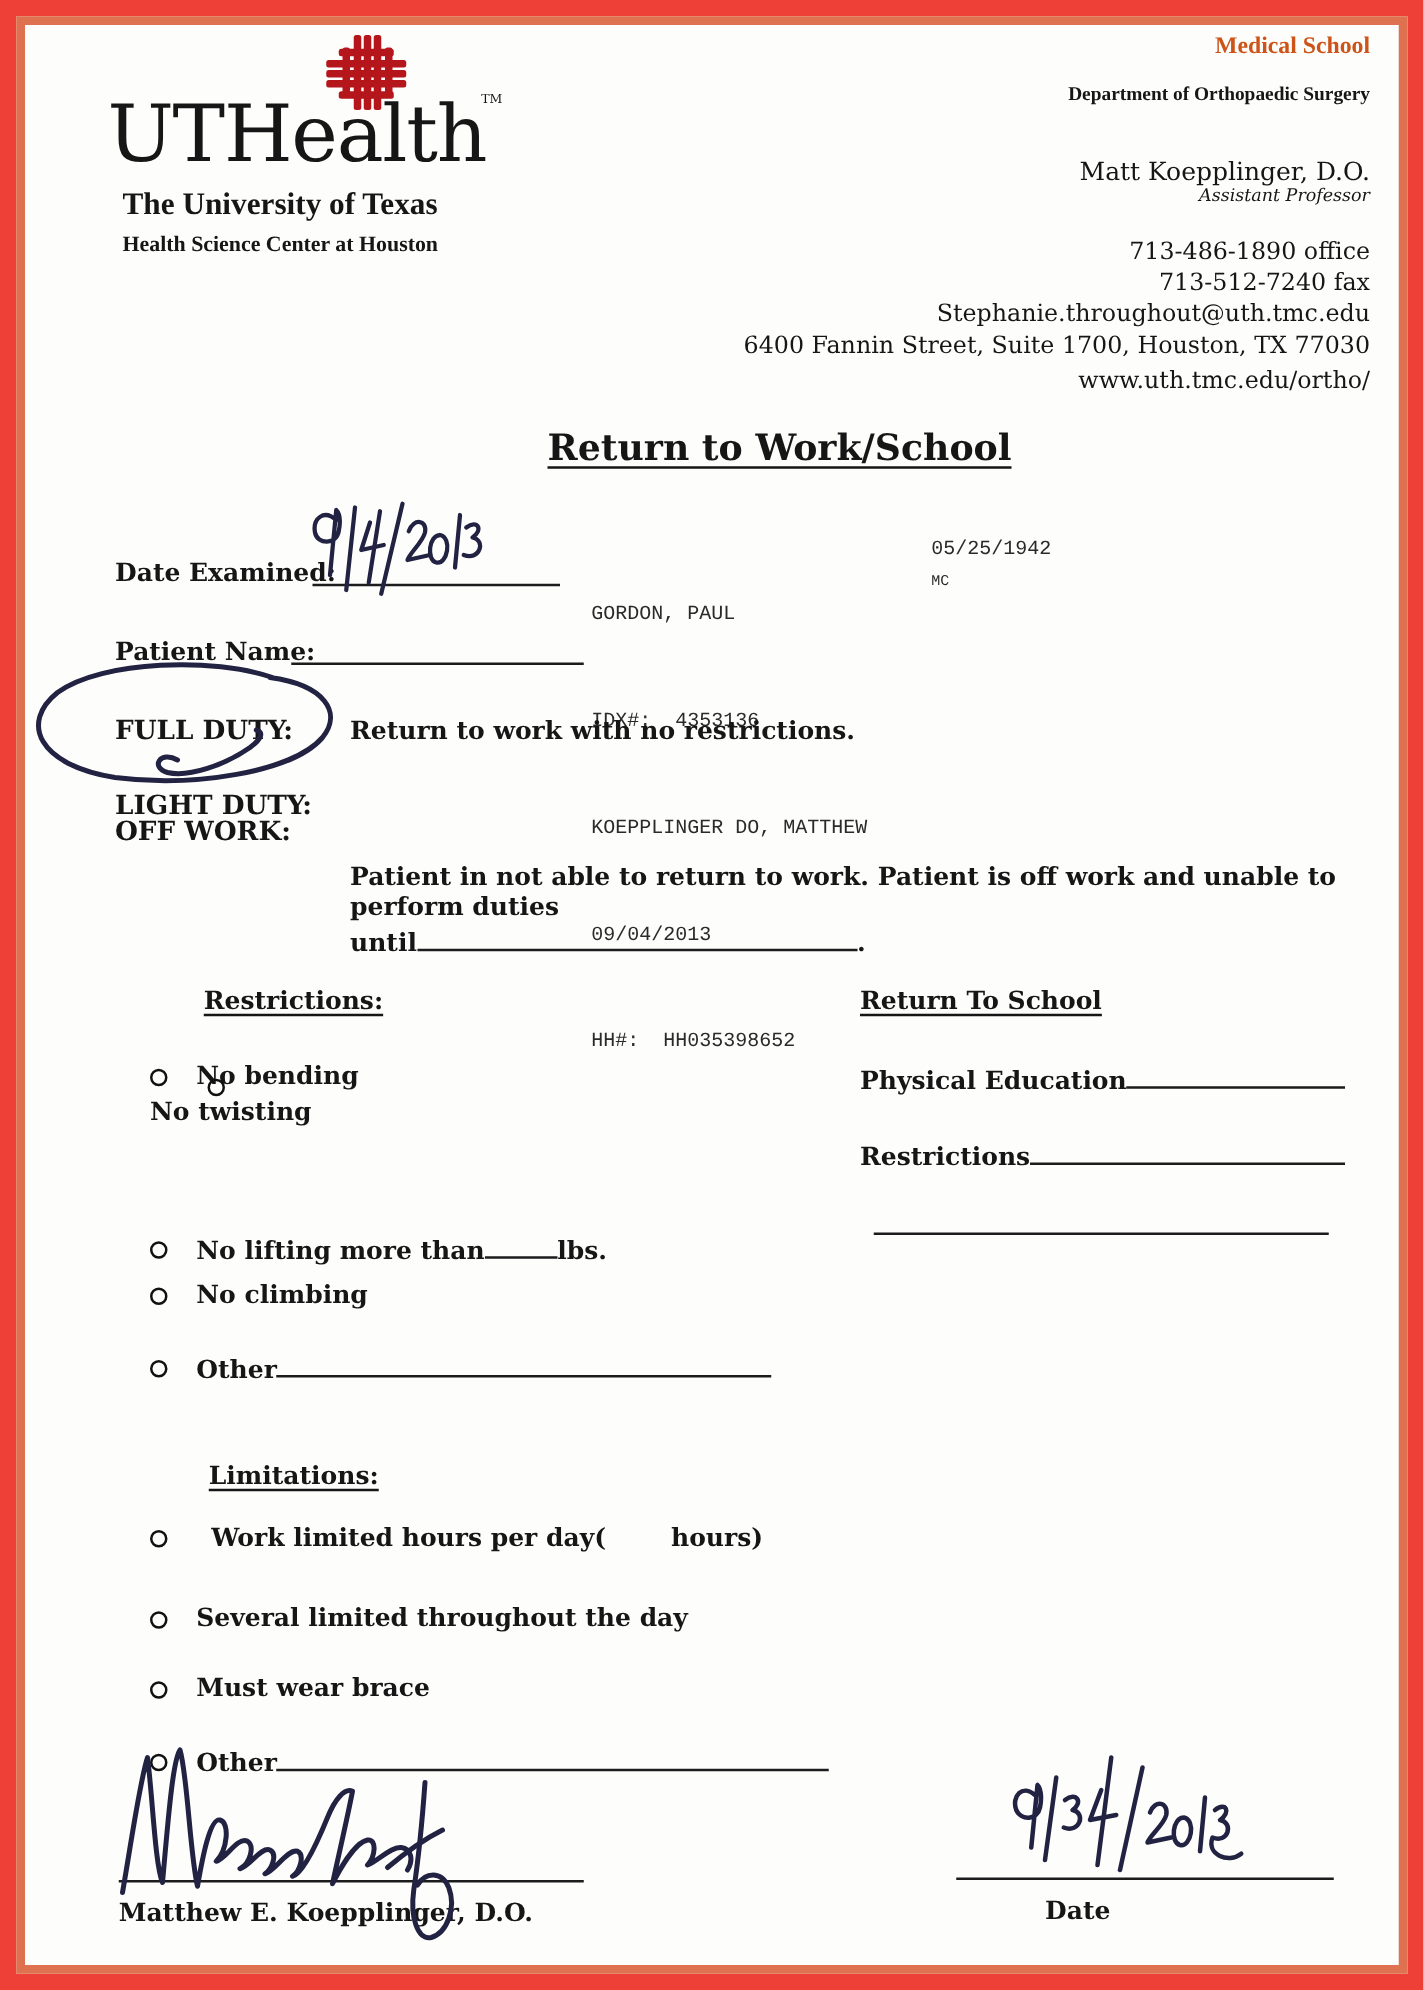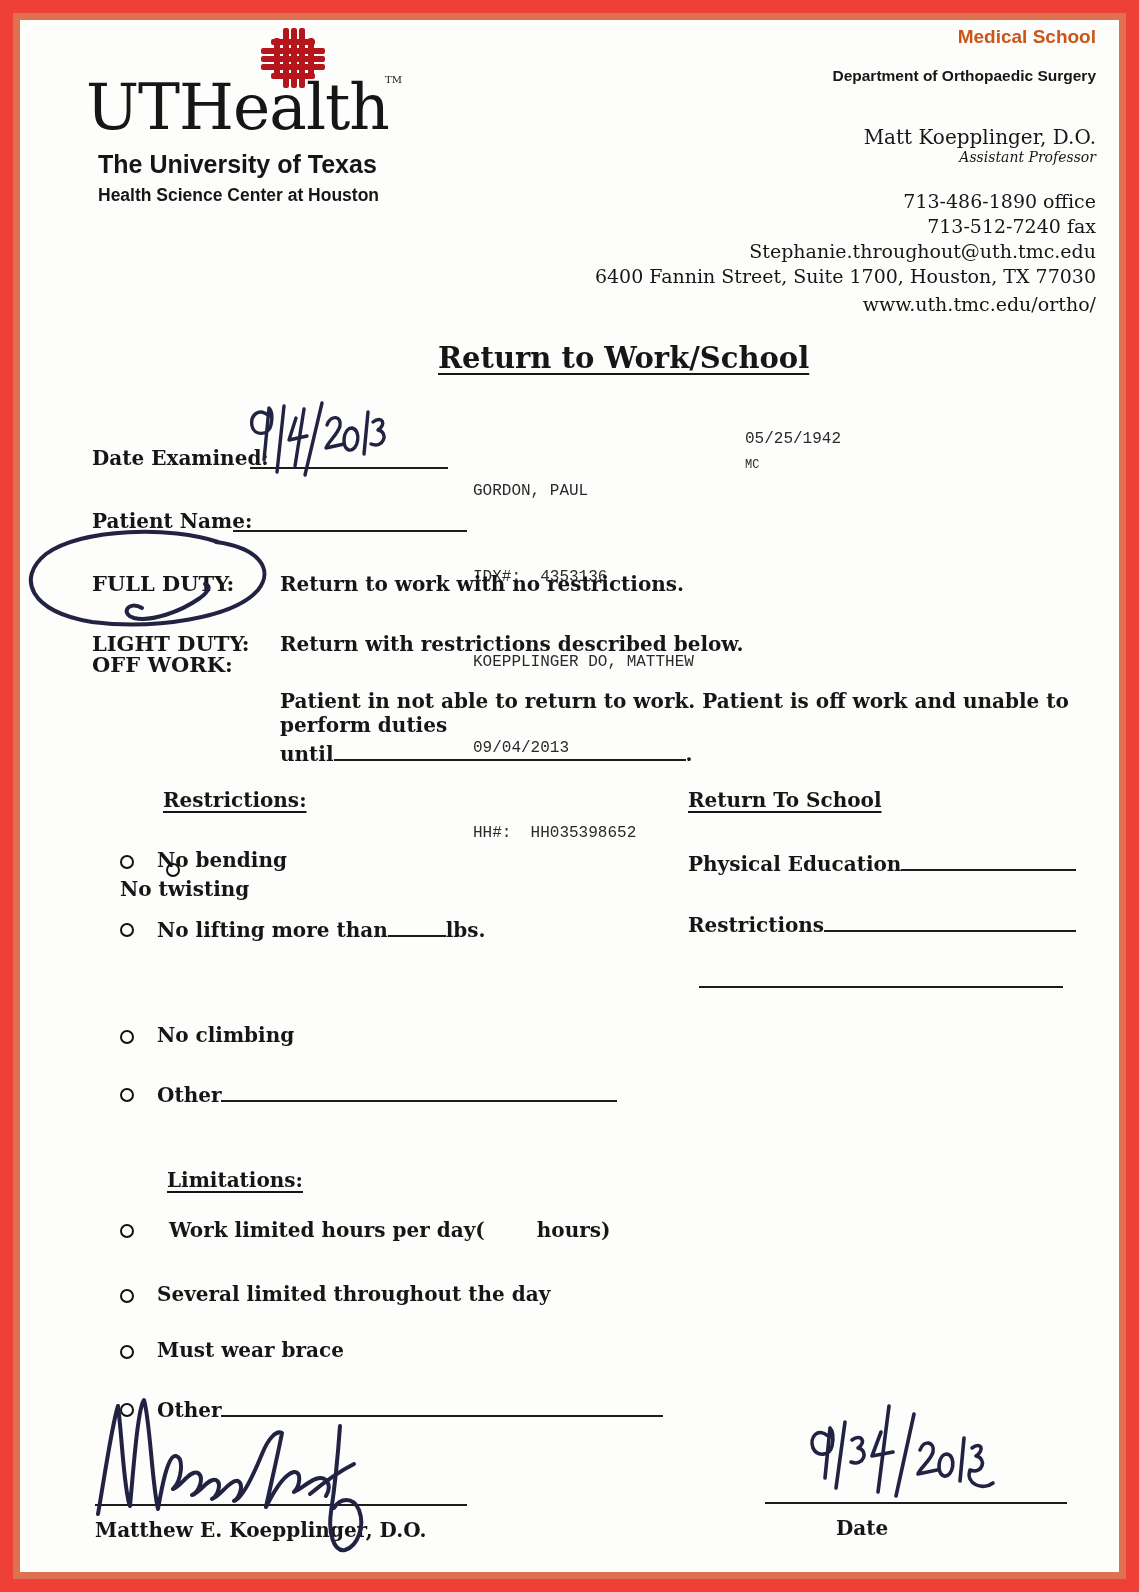--- a/index.html
+++ b/index.html
@@ -12,21 +12,21 @@
   }
   html,body{margin:0;padding:0;background:#fff;}
   .page{
     position:relative;width:1139px;height:1592px;overflow:hidden;
     background:#fdfdfc;color:var(--text);
     font-family:"DejaVu Serif",serif;
   }
   .frame-outer{position:absolute;inset:0;border:13px solid var(--frame-outer);pointer-events:none;z-index:50;}
   .frame-inner{position:absolute;inset:13px;border:7px solid var(--frame-inner);pointer-events:none;z-index:50;}
   .abs{position:absolute;}
-  .sans{font-family:Liberation Sans, sans-serif;}
+  .sans{font-family:Liberation Serif, serif;}
   .mono{font-family:"Liberation Mono",monospace;white-space:pre;}
   .b{font-weight:bold;}
   .blank{display:inline-block;border-bottom:2px solid #1c1c1c;height:1.05em;vertical-align:baseline;}
   .gap{display:inline-block;height:1em;}
   .rule{position:absolute;border-bottom:2px solid #1c1c1c;height:0;}
   
   .brand{font-size:63px;line-height:1;letter-spacing:-1px;}
   .tm{font-size:10px;letter-spacing:0;}
   
   .lh{right:43px;top:26px;text-align:right;}
@@ -98,39 +98,38 @@
     <div>09/04/2013</div>
     <div>HH#:  HH035398652</div>
   </div>
   <div class="abs mono" style="left:745px;top:430px;font-size:16px;color:#2a2a2a;">05/25/1942</div>
   <div class="abs mono" style="left:745px;top:458px;font-size:12px;color:#2a2a2a;">MC</div>
 
   <div class="abs duty-lbl" style="left:92px;top:571px;">FULL DUTY:</div>
   <div class="abs duty-desc" style="left:280px;top:572px;">Return to work with no restrictions.</div>
 
   <div class="abs duty-lbl" style="left:92px;top:631px;">LIGHT DUTY:</div>
-  <div class="abs duty-desc" style="left:280px;top:632px;">Return with restrictions described below.</div>
 
   <div class="abs duty-lbl" style="left:92px;top:652px;">OFF WORK:</div>
   <div class="abs duty-desc" style="left:280px;top:689px;width:830px;">Patient in not able to return to work.  Patient is off work and unable to perform duties</div>
   <div class="abs duty-desc" style="left:280px;top:738px;">
     <span>until</span><span class="blank" style="width:352px;"></span><span>.</span>
   </div>
 
   <div class="abs shead" style="left:163px;top:788px;">Restrictions:</div>
 
   <div class="li" style="top:848px;">
     <span class="bullet"></span>
     <span>No bending</span>
   </div>
   <div class="li" style="top:860px;flex-direction:column;">
     <span class="bullet"></span>
     <span>No twisting</span>
   </div>
-  <div class="li" style="top:914px;">
+  <div class="li" style="top:984px;">
     <span class="bullet"></span>
     <span><span>No lifting more than</span><span class="blank" style="width:58px;"></span><span>lbs.</span></span>
   </div>
   <div class="li" style="top:1023px;">
     <span class="bullet"></span>
     <span>No climbing</span>
   </div>
   <div class="li" style="top:1079px;">
     <span class="bullet"></span>
     <span><span>Other</span><span class="blank" style="width:396px;"></span></span>

